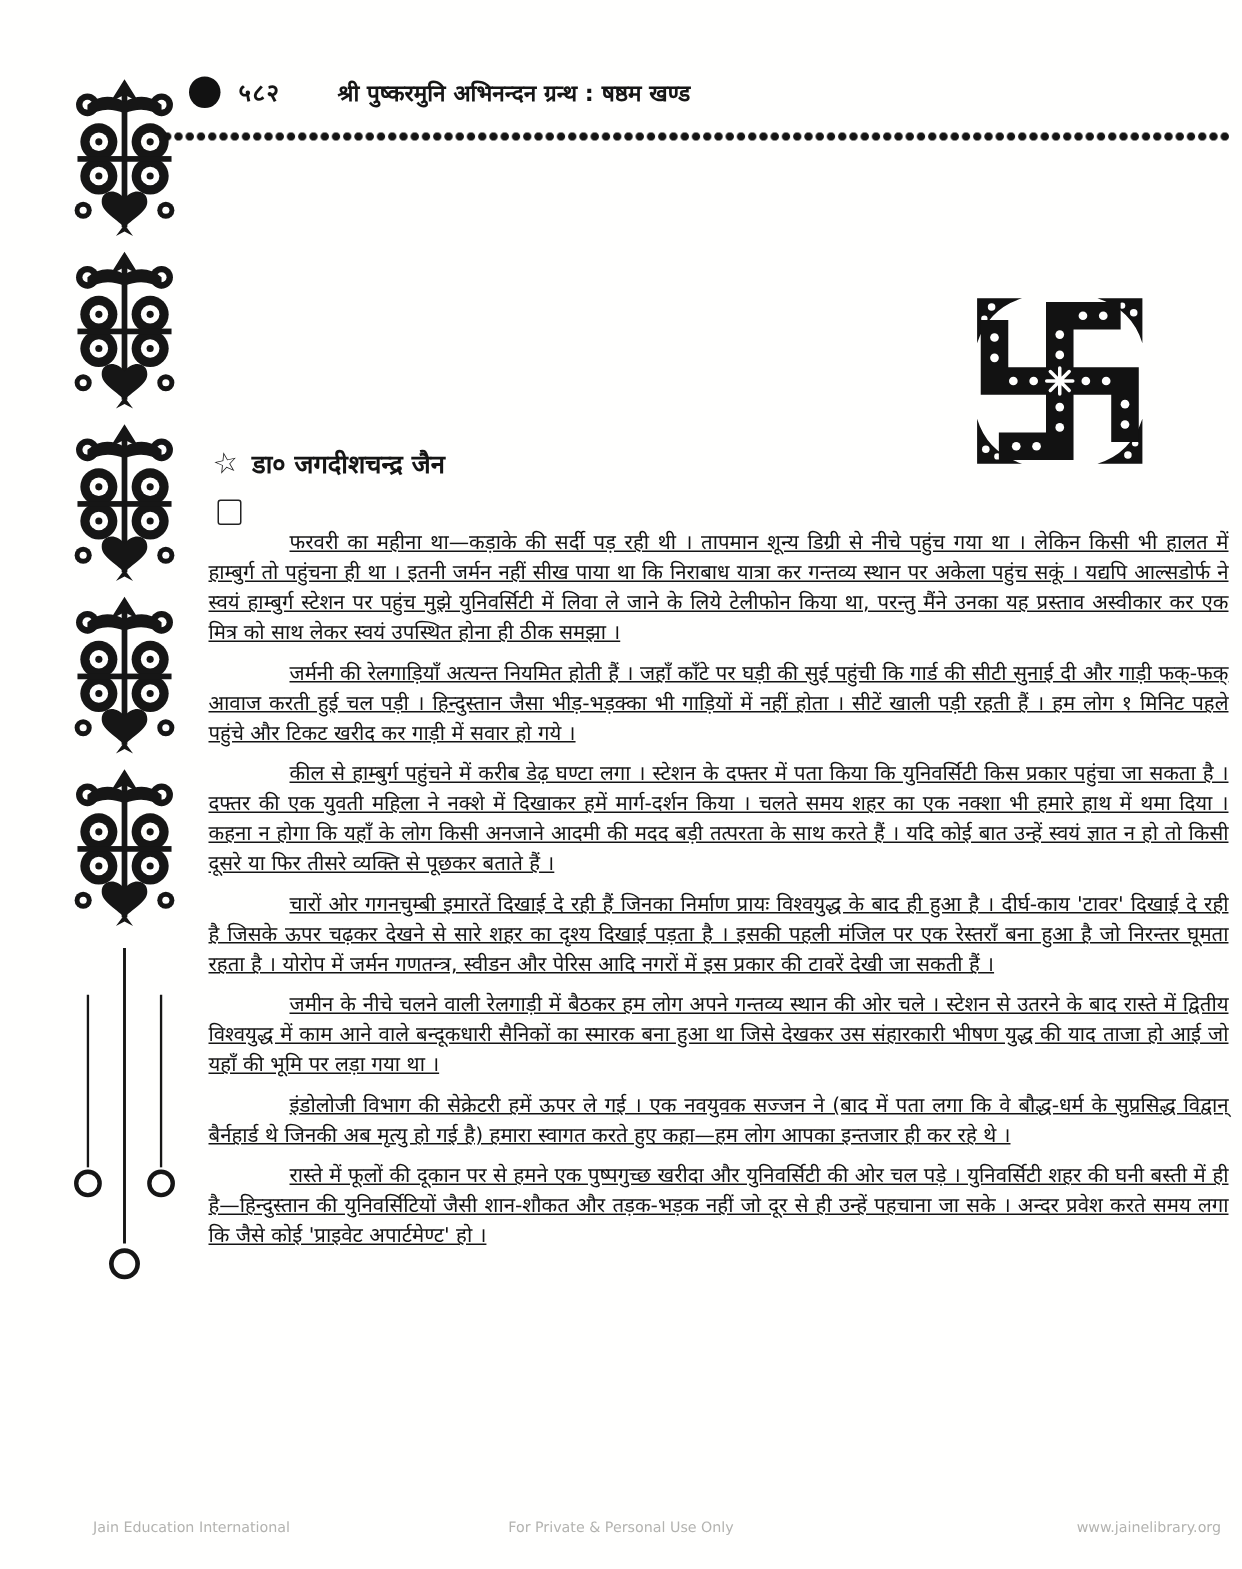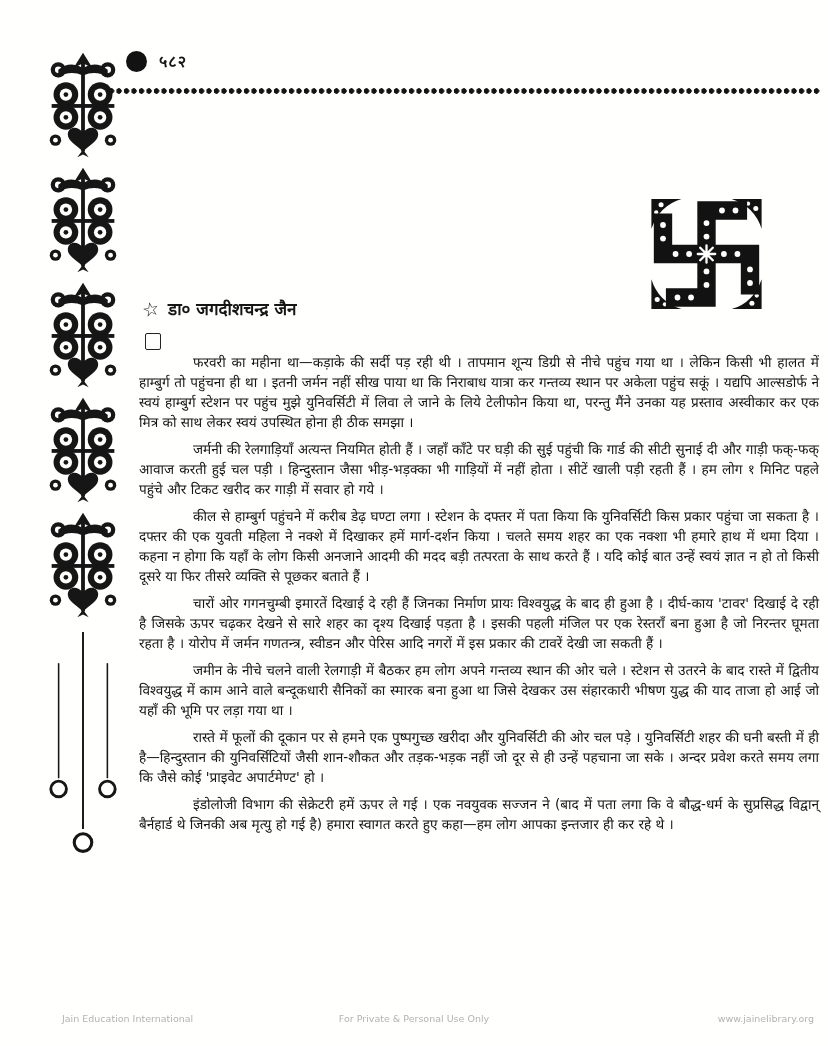--- a/index.html
+++ b/index.html
@@ -97,20 +97,21 @@
     top: 352px; left: 139px; width: 680px;
     font-size: 13.6px;
     line-height: 20px;
     text-align: justify;
     font-weight: 500;
     color: #141414;
   }
   .body-text p {
     margin: 0 0 7px 0;
     text-indent: 54px;
+    text-decoration: underline;
   }
 
   
   .footer {
     position: absolute;
     left: 14px; right: 14px; top: 1013px;
     display: flex; justify-content: space-between; align-items: center;
     font-size: 9.5px;
     color: #b3b3b0;
   }
@@ -284,20 +285,21 @@
         <circle cx="15" cy="161" r="8" stroke-width="3" fill="#fffffe"></circle>
         <line x1="65" y1="32" x2="65" y2="150" stroke-width="1.6"></line>
         <circle cx="65" cy="161" r="8" stroke-width="3" fill="#fffffe"></circle>
       </g>
     </svg>
   </div>
 
   <div class="header-row">
     <span class="header-bullet"></span>
     <span class="page-number">५८२</span>
+    <span class="book-title">श्री पुष्करमुनि अभिनन्दन ग्रन्थ : षष्ठम खण्ड</span>
   </div>
   <div class="dotted-divider"></div>
 
 
   <div class="swastika-wrap">
     <svg viewBox="0 0 120 120" width="123" height="116" xmlns="http://www.w3.org/2000/svg">
       <defs>
         <g id="cnr">
           <path d="M3 3 L34 3 Q11 10 3 34 Z" fill="#121212"></path>
           <circle cx="13" cy="9" r="2.6" fill="#fffffe"></circle>
@@ -344,22 +346,22 @@
   </div>
 
   <div class="square-marker"></div>
 
   <div class="body-text">
     <p>फरवरी का महीना था—कड़ाके की सर्दी पड़ रही थी । तापमान शून्य डिग्री से नीचे पहुंच गया था । लेकिन किसी भी हालत में हाम्बुर्ग तो पहुंचना ही था । इतनी जर्मन नहीं सीख पाया था कि निराबाध यात्रा कर गन्तव्य स्थान पर अकेला पहुंच सकूं । यद्यपि आल्सडोर्फ ने स्वयं हाम्बुर्ग स्टेशन पर पहुंच मुझे युनिवर्सिटी में लिवा ले जाने के लिये टेलीफोन किया था, परन्तु मैंने उनका यह प्रस्ताव अस्वीकार कर एक मित्र को साथ लेकर स्वयं उपस्थित होना ही ठीक समझा ।</p>
     <p>जर्मनी की रेलगाड़ियाँ अत्यन्त नियमित होती हैं । जहाँ काँटे पर घड़ी की सुई पहुंची कि गार्ड की सीटी सुनाई दी और गाड़ी फक्-फक् आवाज करती हुई चल पड़ी । हिन्दुस्तान जैसा भीड़-भड़क्का भी गाड़ियों में नहीं होता । सीटें खाली पड़ी रहती हैं । हम लोग १ मिनिट पहले पहुंचे और टिकट खरीद कर गाड़ी में सवार हो गये ।</p>
     <p>कील से हाम्बुर्ग पहुंचने में करीब डेढ़ घण्टा लगा । स्टेशन के दफ्तर में पता किया कि युनिवर्सिटी किस प्रकार पहुंचा जा सकता है । दफ्तर की एक युवती महिला ने नक्शे में दिखाकर हमें मार्ग-दर्शन किया । चलते समय शहर का एक नक्शा भी हमारे हाथ में थमा दिया । कहना न होगा कि यहाँ के लोग किसी अनजाने आदमी की मदद बड़ी तत्परता के साथ करते हैं । यदि कोई बात उन्हें स्वयं ज्ञात न हो तो किसी दूसरे या फिर तीसरे व्यक्ति से पूछकर बताते हैं ।</p>
     <p>चारों ओर गगनचुम्बी इमारतें दिखाई दे रही हैं जिनका निर्माण प्रायः विश्वयुद्ध के बाद ही हुआ है । दीर्घ-काय 'टावर' दिखाई दे रही है जिसके ऊपर चढ़कर देखने से सारे शहर का दृश्य दिखाई पड़ता है । इसकी पहली मंजिल पर एक रेस्तराँ बना हुआ है जो निरन्तर घूमता रहता है । योरोप में जर्मन गणतन्त्र, स्वीडन और पेरिस आदि नगरों में इस प्रकार की टावरें देखी जा सकती हैं ।</p>
     <p>जमीन के नीचे चलने वाली रेलगाड़ी में बैठकर हम लोग अपने गन्तव्य स्थान की ओर चले । स्टेशन से उतरने के बाद रास्ते में द्वितीय विश्वयुद्ध में काम आने वाले बन्दूकधारी सैनिकों का स्मारक बना हुआ था जिसे देखकर उस संहारकारी भीषण युद्ध की याद ताजा हो आई जो यहाँ की भूमि पर लड़ा गया था ।</p>
+    <p>इंडोलोजी विभाग की सेक्रेटरी हमें ऊपर ले गई । एक नवयुवक सज्जन ने (बाद में पता लगा कि वे बौद्ध-धर्म के सुप्रसिद्ध विद्वान् बैर्नहार्ड थे जिनकी अब मृत्यु हो गई है) हमारा स्वागत करते हुए कहा—हम लोग आपका इन्तजार ही कर रहे थे ।</p>
     <p>रास्ते में फूलों की दूकान पर से हमने एक पुष्पगुच्छ खरीदा और युनिवर्सिटी की ओर चल पड़े । युनिवर्सिटी शहर की घनी बस्ती में ही है—हिन्दुस्तान की युनिवर्सिटियों जैसी शान-शौकत और तड़क-भड़क नहीं जो दूर से ही उन्हें पहचाना जा सके । अन्दर प्रवेश करते समय लगा कि जैसे कोई 'प्राइवेट अपार्टमेण्ट' हो ।</p>
-    <p>इंडोलोजी विभाग की सेक्रेटरी हमें ऊपर ले गई । एक नवयुवक सज्जन ने (बाद में पता लगा कि वे बौद्ध-धर्म के सुप्रसिद्ध विद्वान् बैर्नहार्ड थे जिनकी अब मृत्यु हो गई है) हमारा स्वागत करते हुए कहा—हम लोग आपका इन्तजार ही कर रहे थे ।</p>
   </div>
 
   <div class="footer">
     <span class="center">For Private &amp; Personal Use Only</span>
     <span class="left">Jain Education International</span>
     <span class="right">www.jainelibrary.org</span>
   </div>
 
 </div>
 

